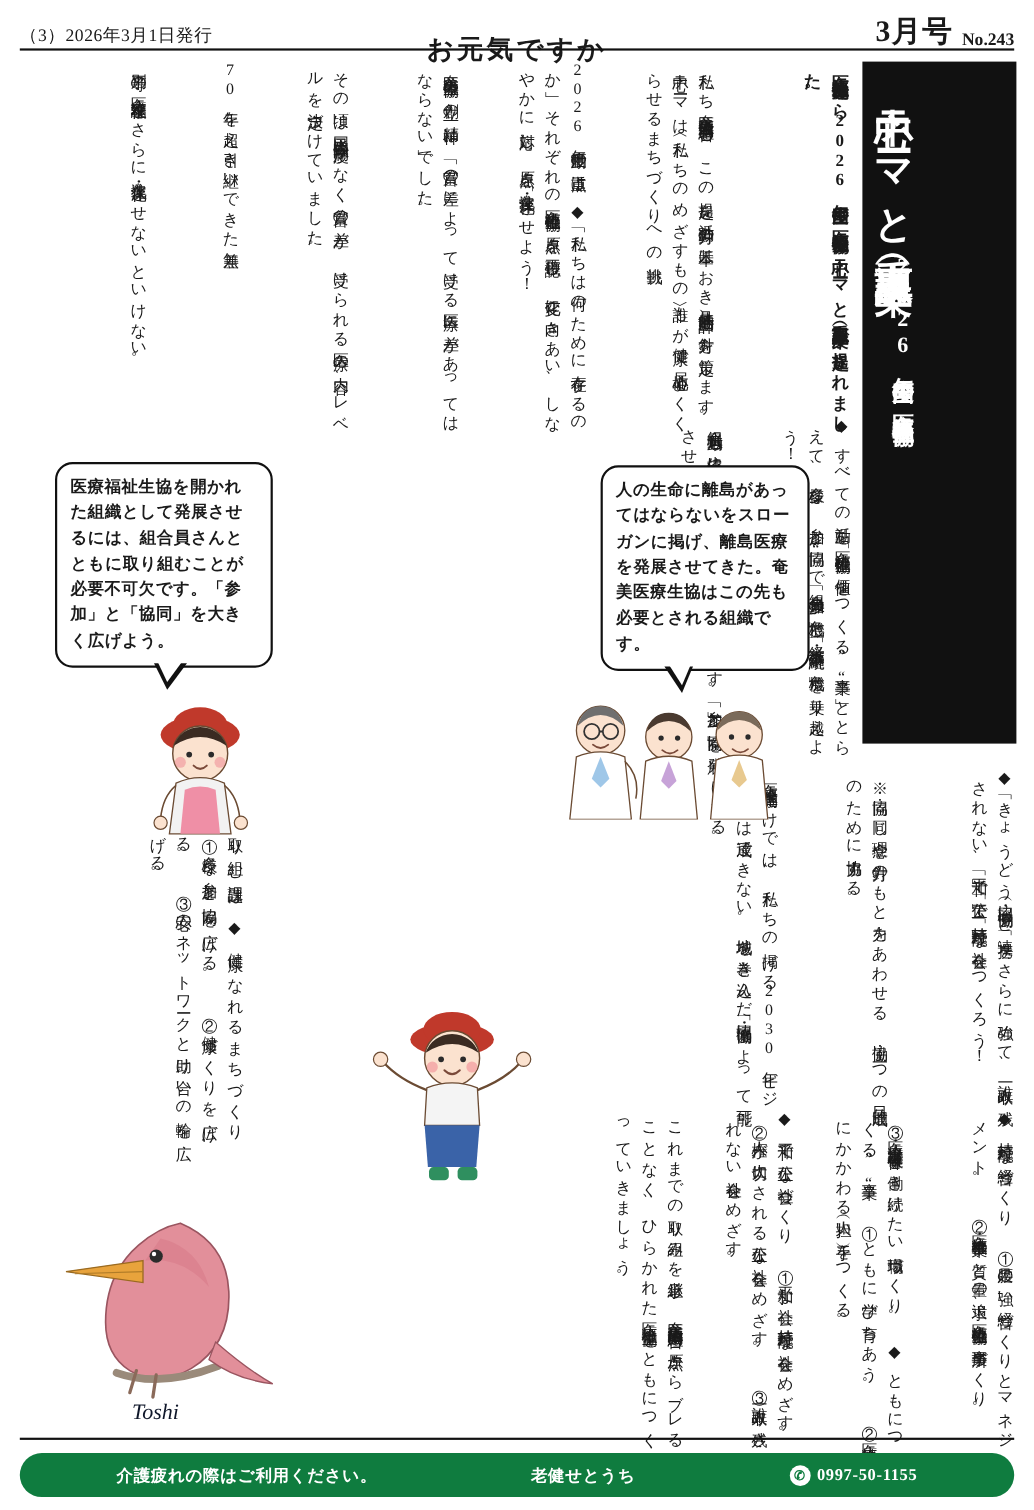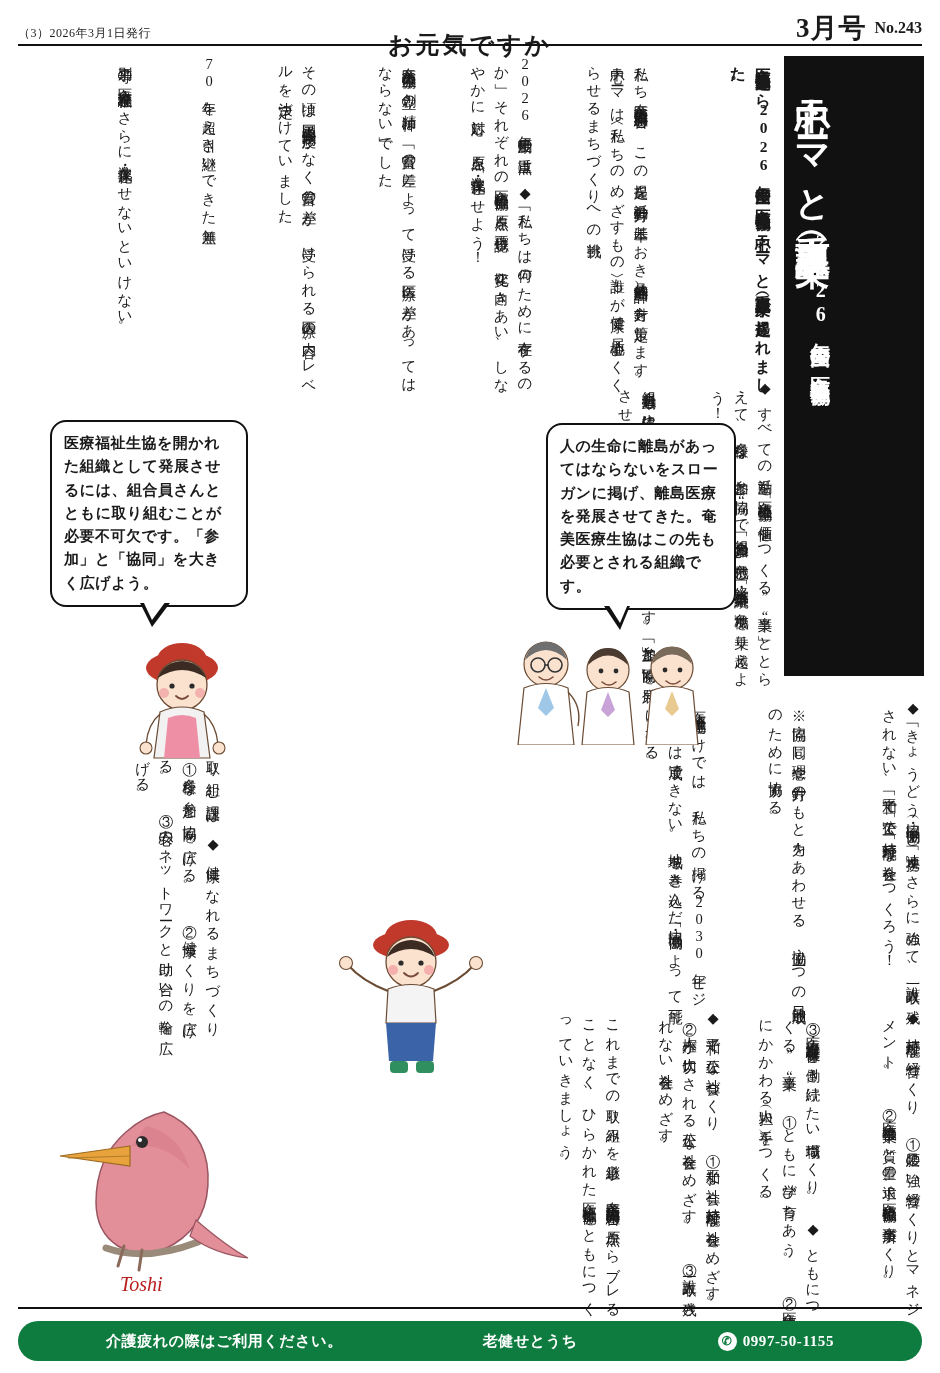--- a/index.html
+++ b/index.html
@@ -18,37 +18,37 @@
   
   .page-header {
     position: absolute;
     top: 10px; left: 18px; right: 18px;
     height: 36px;
     display: flex;
     align-items: baseline;
     justify-content: space-between;
   }
   .hdr-left {
-    font-size: 12px;
+    font-size: 16px;
     letter-spacing: 0.5px;
     white-space: nowrap;
   }
   .hdr-center {
     font-size: 24px;
     font-weight: 700;
     letter-spacing: 3px;
     position: absolute;
     left: 50%;
     transform: translateX(-50%);
     top: -2px;
     margin-top: 21px;
   }
   .hdr-right {
     display: flex;
-    align-items: center;
+    align-items: flex-end;
     gap: 8px;
     white-space: nowrap;
   }
   .hdr-issue {
     font-size: 27px;
     font-weight: 700;
     letter-spacing: 1px;
   }
   .hdr-no {
     font-size: 16px;
@@ -210,21 +210,21 @@
   #illus-woman { top: 580px; left: 100px; width: 130px; height: 130px; }
   #illus-doctors { top: 580px; left: 490px; width: 215px; height: 115px; }
   #illus-kid { top: 855px; left: 310px; width: 170px; height: 175px; }
   #illus-bird { top: 1020px; left: 30px; width: 215px; height: 230px; }
   #illus-bird .sig {
     position: absolute;
     bottom: 4px; left: 74px;
     font-family: "Liberation Serif", serif;
     font-style: italic;
     font-size: 20px;
-    color: #b91c1c;
+    color: #0f172a;
   }
 
   
   .footer-rule {
     position: absolute;
     bottom: 64px; left: 18px; right: 18px;
     border-top: 2px solid #111;
   }
   .footer-bar {
     position: absolute;

